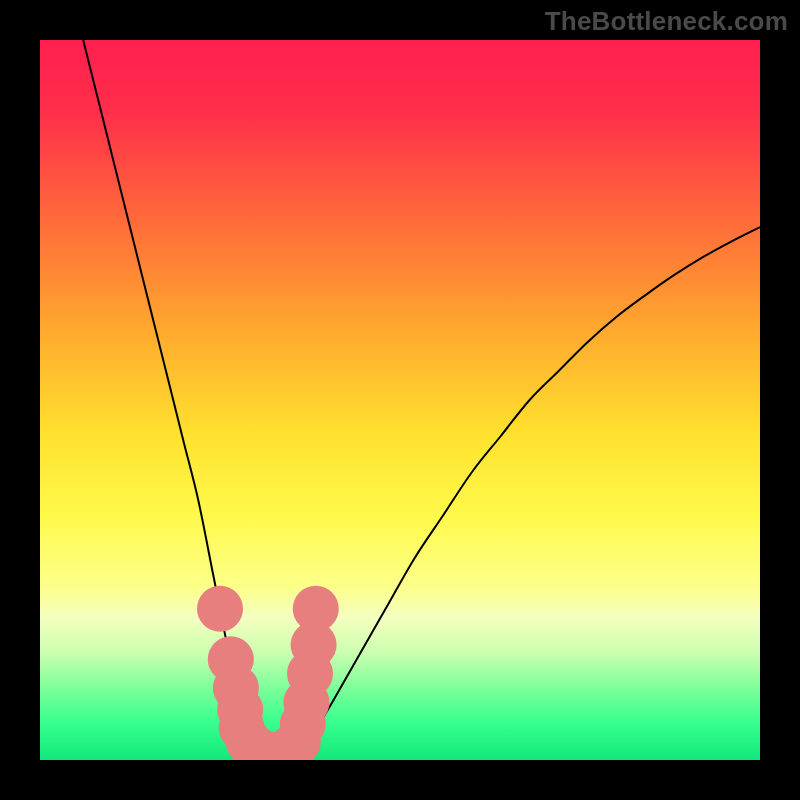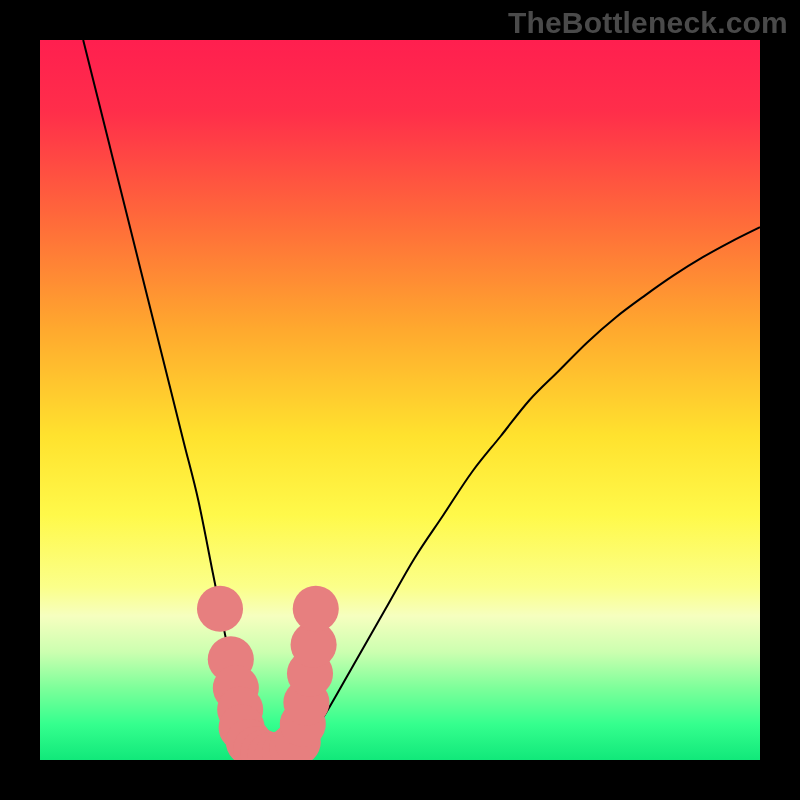--- a/index.html
+++ b/index.html
@@ -24,21 +24,21 @@
     left: 40px;
     top: 40px;
     width: 720px;
     height: 720px;
   }
   .watermark {
     position: absolute;
     top: 6px;
     right: 12px;
     color: #4a4a4a;
-    font-size: 30px;
+    font-size: 26px;
     font-weight: 600;
     letter-spacing: 0.2px;
   }
   svg { display: block; }
 </style>
 </head>
 <body>
 
 <div class="frame">
 

